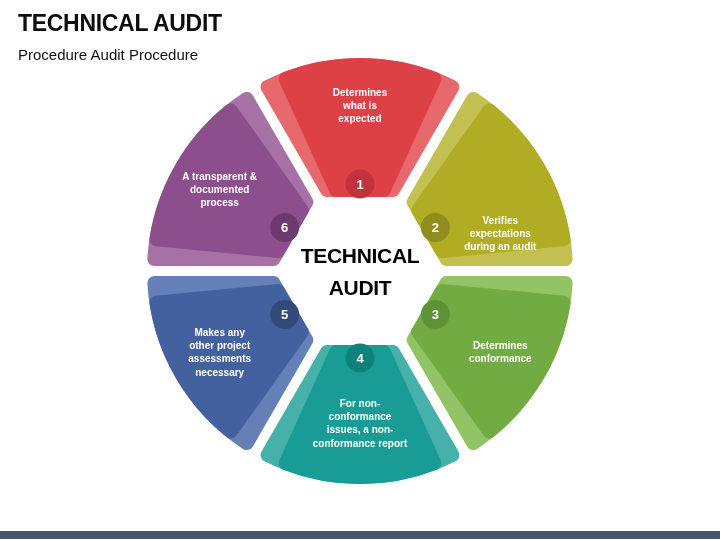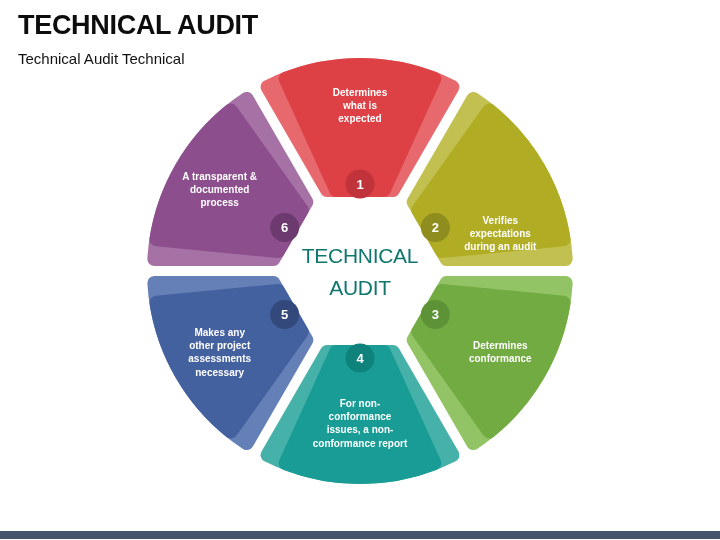--- a/index.html
+++ b/index.html
@@ -1,36 +1,36 @@
 <!DOCTYPE html>
 <html><head>
 <meta charset="utf-8">
 <style>
   html,body{margin:0;padding:0;background:#fff;}
   body{width:720px;height:540px;font-family:"Liberation Sans",sans-serif;}
   .stage{position:relative;width:720px;height:540px;background:#fff;overflow:hidden;}
   .header{position:absolute;left:18px;top:10px;z-index:5;}
-  .title{font-size:27px;font-weight:bold;color:#0d0d0d;letter-spacing:-0.3px;}
+  .title{font-size:23px;font-weight:bold;color:#0d0d0d;letter-spacing:-0.3px;}
   .subtitle{font-size:15px;font-weight:400;color:#111;margin-top:9px;}
   .diagram-svg{position:absolute;left:0;top:0;}
   .seg-label{position:absolute;transform:translate(-50%,-50%);color:#ffffff;
              font-size:10px;font-weight:bold;text-align:center;line-height:1.32;z-index:3;}
   .badge-num{font-family:"Liberation Sans",sans-serif;font-size:13px;font-weight:bold;fill:#ffffff;}
   .center-label{position:absolute;left:360px;top:271px;transform:translate(-50%,-50%);
-                font-size:21px;font-weight:normal;color:#0f766e;text-align:center;
+                font-size:21px;font-weight:bold;color:#000000;text-align:center;
                 line-height:1.5;letter-spacing:-0.3px;white-space:nowrap;z-index:3;}
   .footer-bar{position:absolute;left:0;right:0;bottom:1px;height:8px;}
 </style>
 </head>
 <body>
 
 <div class="stage" style="background: rgb(255, 255, 255);">
   <div class="header">
     <div class="title">TECHNICAL AUDIT</div>
-    <div class="subtitle">Technical Audit Technical</div>
+    <div class="subtitle">Procedure Audit Procedure</div>
   </div>
 
   <div style="position:absolute;left:0;top:0;width:720px;height:540px;">
     <svg class="diagram-svg" width="720" height="540" viewBox="0 0 720 540">
         <path d="M 327.09 190.00 L 267.57 86.90 A 206 206 0 0 1 452.43 86.90 L 392.91 190.00 Z" fill="#E7696D" stroke="#E7696D" stroke-width="14" stroke-linejoin="round"></path>
         <path d="M 336.27 190.00 L 285.64 78.89 A 206 206 0 0 1 434.36 78.89 L 383.73 190.00 Z" fill="#DD4145" stroke="#DD4145" stroke-width="14" stroke-linejoin="round"></path>
         <circle cx="360.00" cy="184.00" r="14.5" fill="#C1333A"></circle>
         <text x="360.00" y="188.60" text-anchor="middle" class="badge-num">1</text>
         <path d="M 413.69 202.00 L 473.22 98.90 A 206 206 0 0 1 565.65 259.00 L 446.60 259.00 Z" fill="#C3C052" stroke="#C3C052" stroke-width="14" stroke-linejoin="round"></path>
         <path d="M 418.28 209.95 L 489.19 110.55 A 206 206 0 0 1 563.55 239.34 L 442.01 251.05 Z" fill="#B0AD24" stroke="#B0AD24" stroke-width="14" stroke-linejoin="round"></path>

